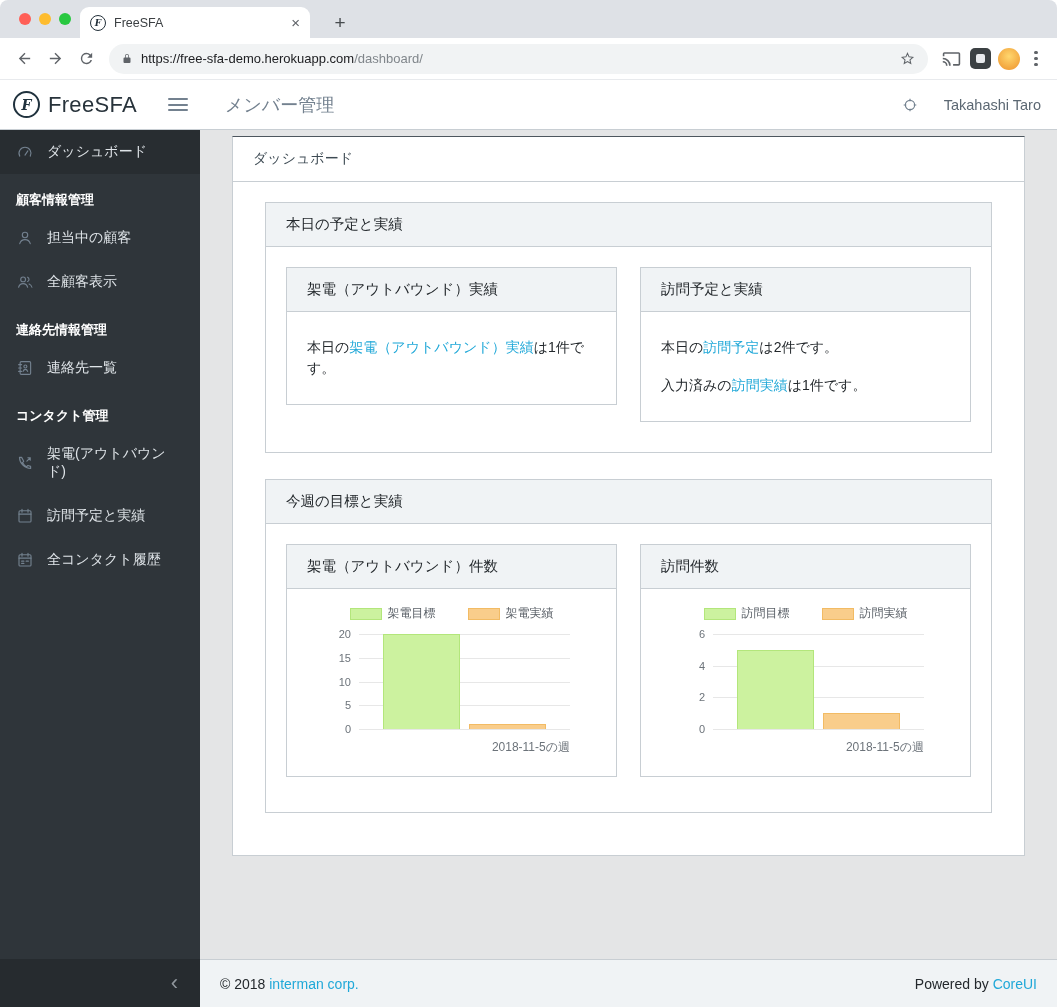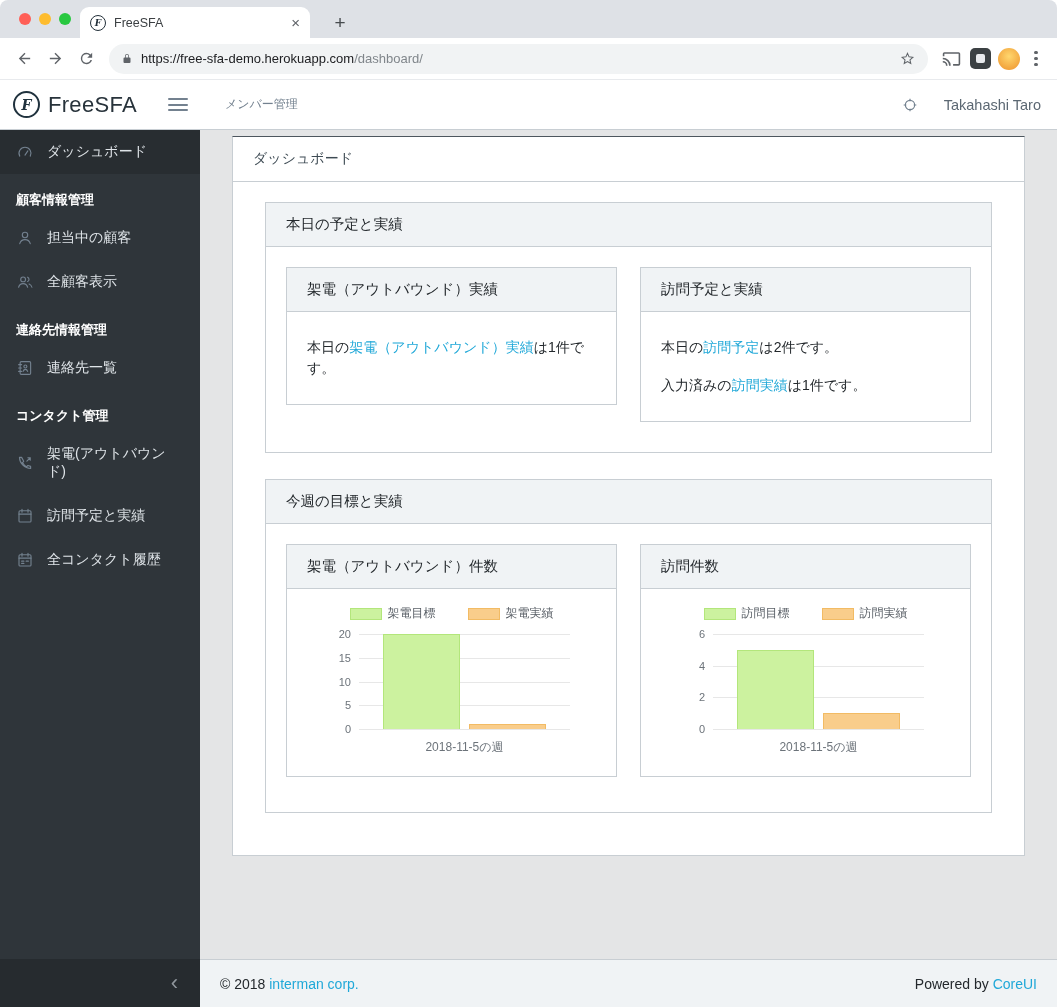--- a/index.html
+++ b/index.html
@@ -33,21 +33,21 @@
   .kebab{display:flex;flex-direction:column;gap:2.5px;align-items:center;width:18px;flex:none;}
   .kebab i{width:3.5px;height:3.5px;border-radius:50%;background:#5f6368;}
 
   
   .app-header{height:50px;background:#fff;border-bottom:1px solid #c8ced3;display:flex;align-items:center;flex:none;}
   .brand{display:flex;align-items:center;gap:8px;padding-left:13px;width:162px;flex:none;}
   .logo-circle{width:27px;height:27px;border:2.5px solid #20323e;border-radius:50%;display:flex;align-items:center;justify-content:center;font:italic bold 14px "DejaVu Serif",serif;color:#20323e;flex:none;}
   .brand-text{font-size:22px;color:#28333b;font-weight:500;letter-spacing:.3px;}
   .hamburger{display:flex;flex-direction:column;gap:3.5px;margin-left:6px;width:20px;}
   .hamburger span{height:2px;background:#73818f;border-radius:1px;}
-  .header-link{margin-left:37px;font-size:12px;color:#73818f;text-decoration:none;}
+  .header-link{margin-left:37px;font-size:18px;color:#73818f;text-decoration:none;}
   .header-right{margin-left:auto;display:flex;align-items:center;gap:26px;padding-right:16px;}
   .target-wrap svg{width:16px;height:16px;stroke:#73818f;fill:none;stroke-width:1.7;display:block;}
   .user-name{font-size:14.5px;color:#5c6873;}
 
   
   .app-body{flex:1;display:flex;min-height:0;}
   .sidebar{width:200px;background:#2f353a;display:flex;flex-direction:column;flex:none;}
   .sidebar-nav{flex:1;}
   .nav-item{display:flex;align-items:center;gap:13px;padding:13px 16px;font-size:14px;color:#dfe4e8;cursor:pointer;}
   .nav-item .icon{display:flex;flex:none;}
@@ -81,21 +81,21 @@
   .legend-item{display:flex;align-items:center;gap:6px;}
   .legend-swatch{width:32px;height:12px;border:1px solid;display:inline-block;}
   .legend-label{font-size:12px;color:#595f66;}
   .chart-body{display:flex;}
   .chart-yaxis{width:26px;height:95px;position:relative;flex:none;}
   .ytick{position:absolute;right:8px;transform:translateY(-50%);font-size:11px;color:#6c737a;}
   .chart-plot{flex:1;height:95px;position:relative;}
   .gridline{position:absolute;left:0;right:0;height:1px;background:#e7e7e7;}
   .bars{position:absolute;left:0;right:0;top:0;bottom:0;display:flex;justify-content:center;align-items:flex-end;gap:9px;}
   .bar{width:77px;border:1px solid;border-bottom:none;}
-  .chart-xlabel{margin-left:26px;margin-top:10px;text-align:center;font-size:12px;color:#6c737a;}
+  .chart-xlabel{margin-left:26px;margin-top:10px;text-align:right;font-size:12px;color:#6c737a;}
 
   
   .footer{height:48px;background:#f0f3f5;border-top:1px solid #c8ced3;display:flex;align-items:center;justify-content:space-between;padding:0 20px;font-size:14px;color:#23282c;flex:none;}
 </style>
 </head>
 <body>
 
 <div class="window">
 
   <div class="tabstrip">

